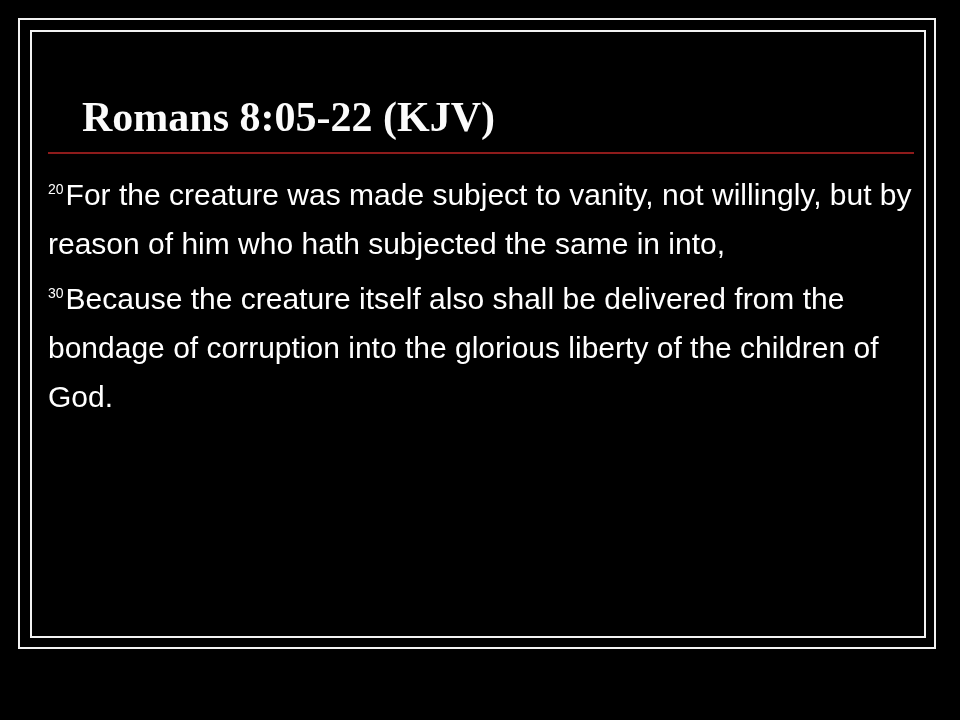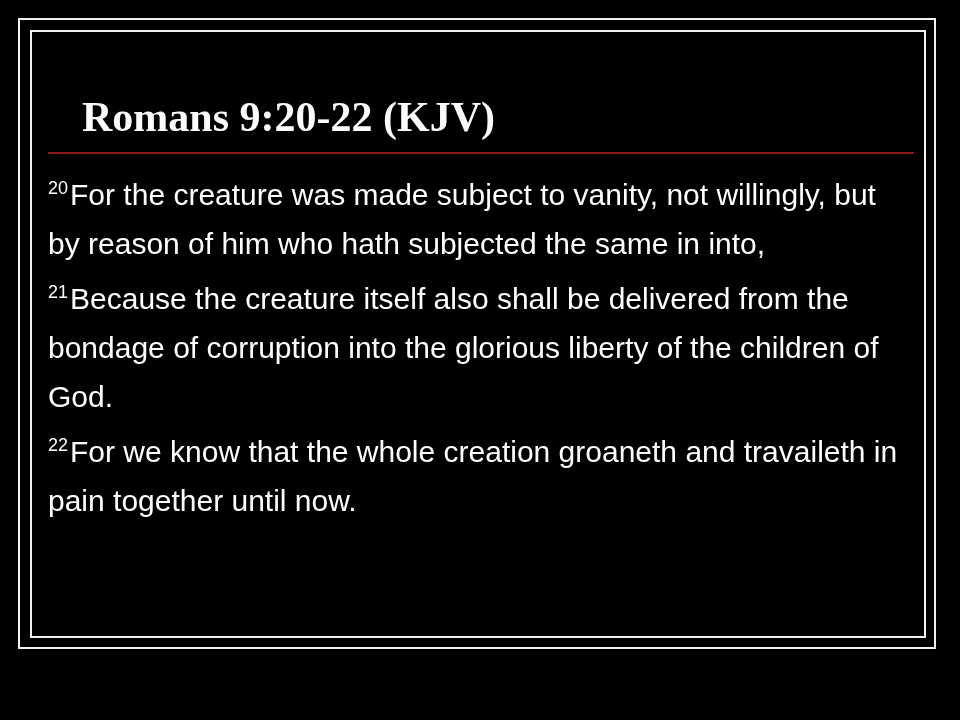--- a/index.html
+++ b/index.html
@@ -76,49 +76,46 @@
     line-height: 49px;
     margin: 0 0 6px 0;
     font-weight: normal;
     text-align: left;
   }
   .verse:last-child {
     margin-bottom: 0;
   }
 
   .verse-num {
-    font-size: 18px;
+    font-size: 14px;
     vertical-align: super;
     line-height: 0;
     padding-right: 2px;
   }
 </style>
 </head>
 <body>
 
 <div id="slide">
 
   <div id="frame-outer"></div>
   <div id="frame-inner"></div>
 
   <div id="content">
 
-    <h1 id="slide-title">Romans 9:20-22 (KJV)</h1>
+    <h1 id="slide-title">Romans 8:05-22 (KJV)</h1>
 
     <div id="title-rule"></div>
 
     <div id="body-block">
 
       <p class="verse">
         <span class="verse-num">20</span><span>For the creature was made subject to vanity, not willingly, but by reason of him who hath subjected the same in into,</span>
       </p>
 
       <p class="verse">
-        <span class="verse-num">21</span><span>Because the creature itself also shall be delivered from the bondage of corruption into the glorious liberty of the children of God.</span>
+        <span class="verse-num">30</span><span>Because the creature itself also shall be delivered from the bondage of corruption into the glorious liberty of the children of God.</span>
       </p>
 
-      <p class="verse">
-        <span class="verse-num">22</span><span>For we know that the whole creation groaneth and travaileth in pain together until now.</span>
-      </p>
 
     </div>
   </div>
 </div>
 
 </body></html>

